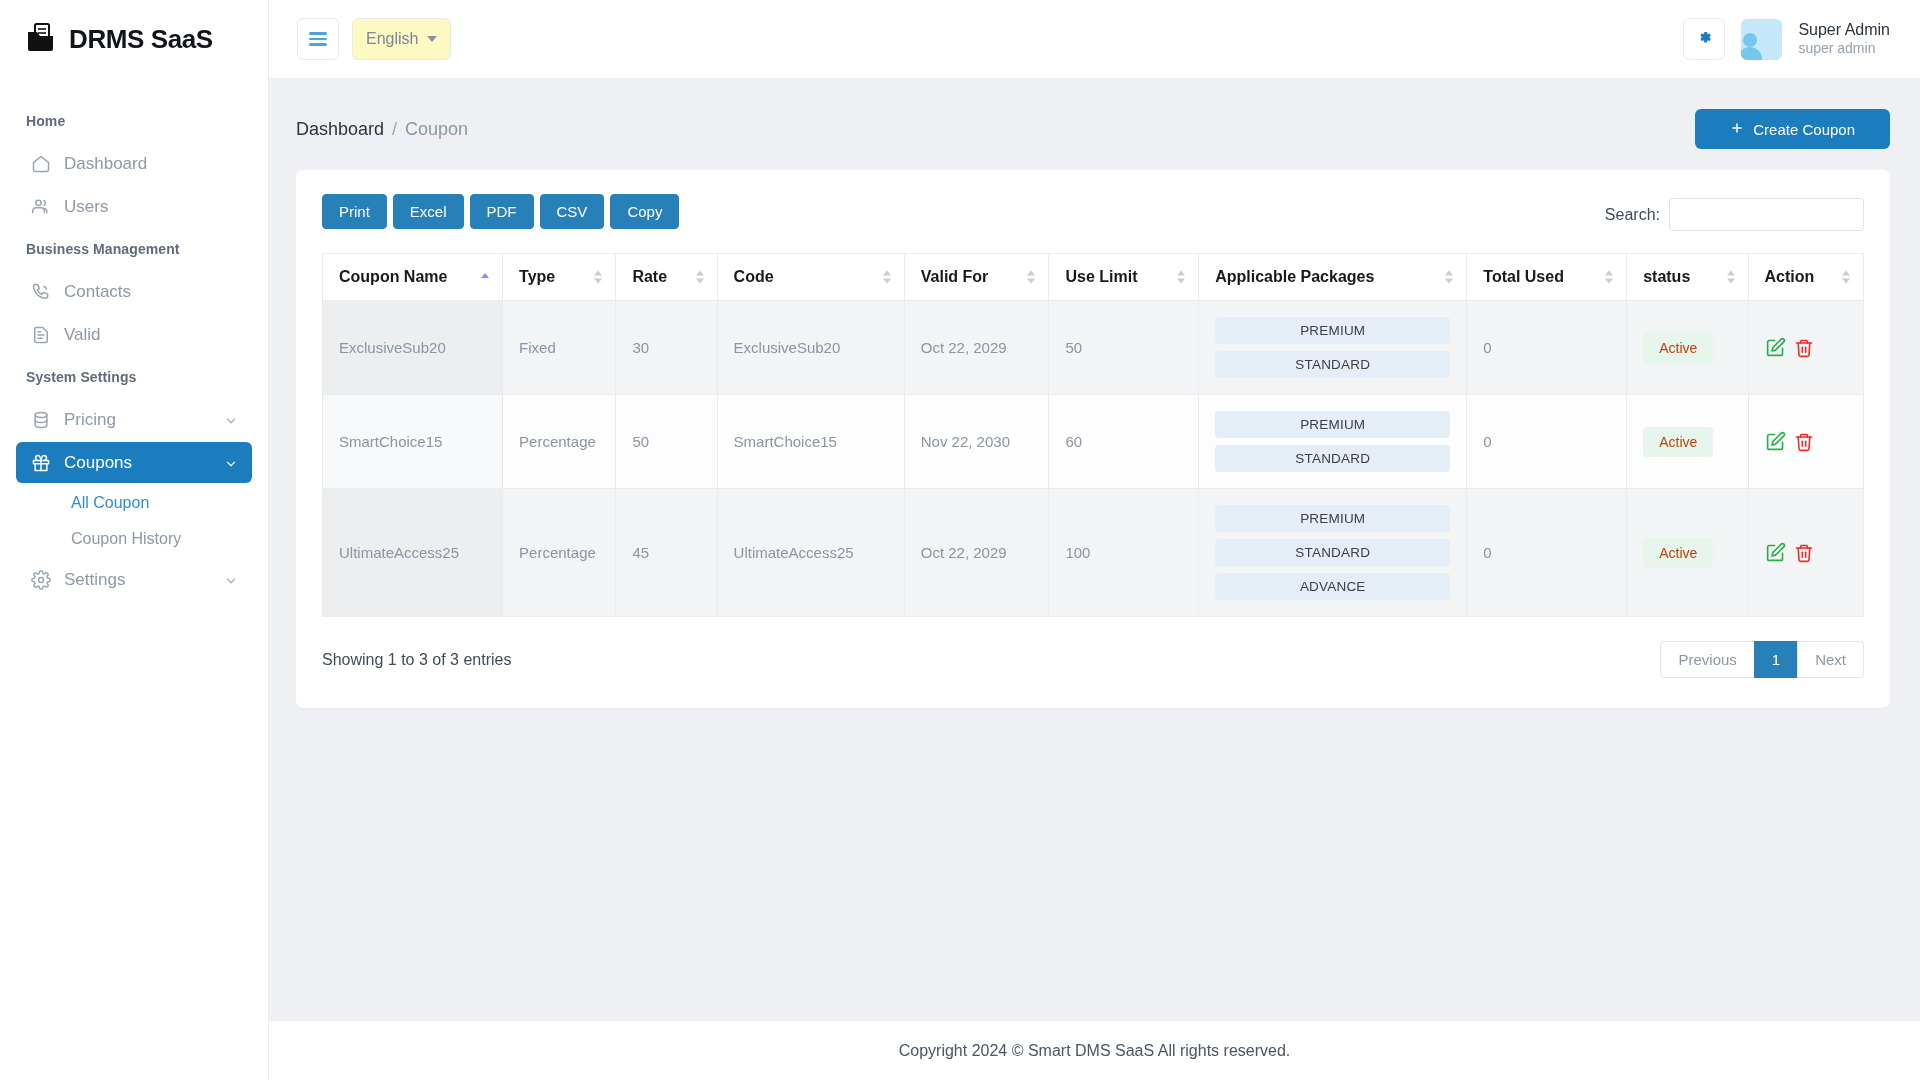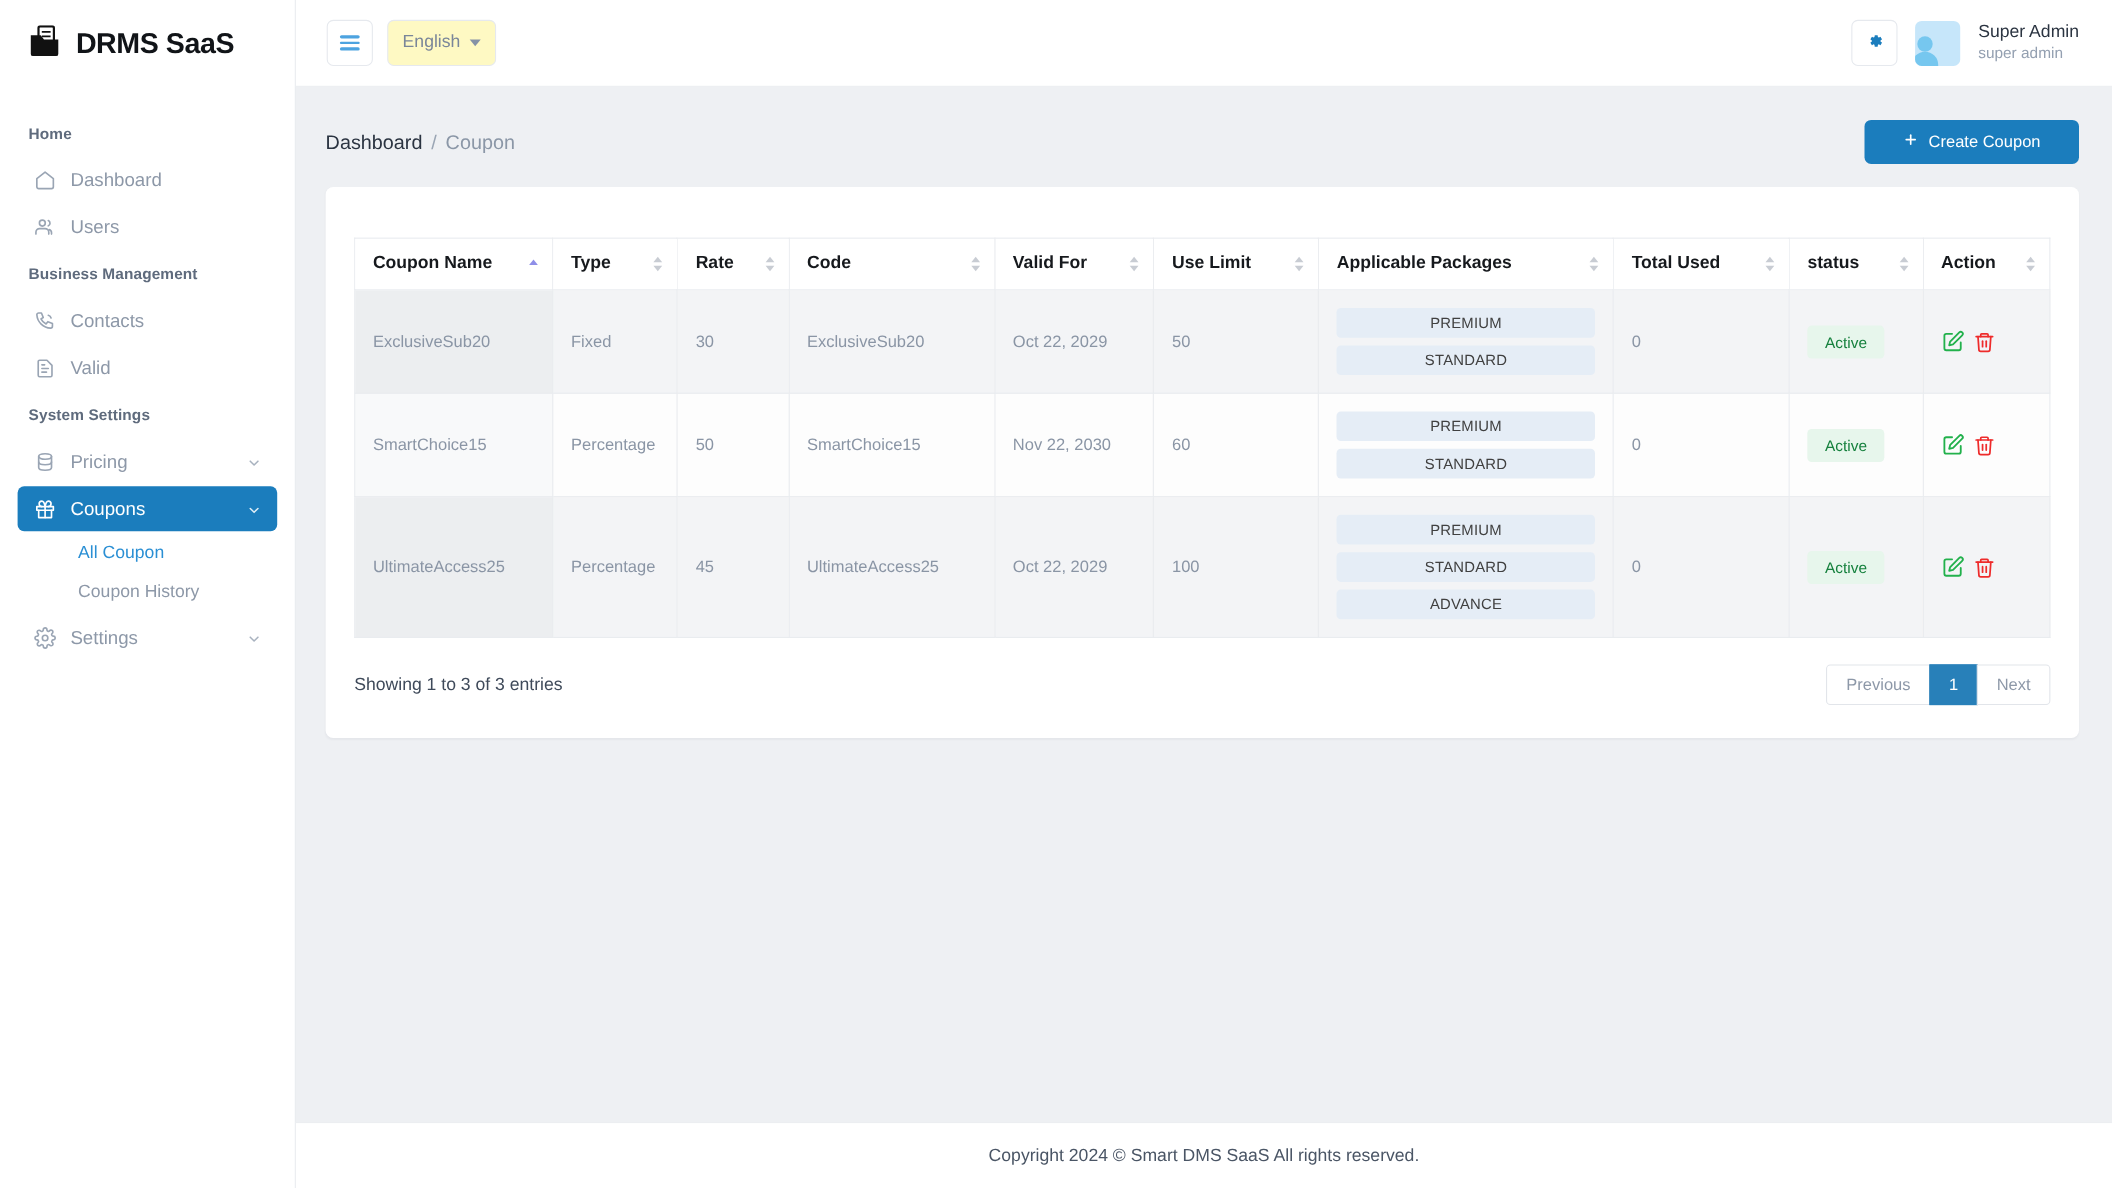--- a/index.html
+++ b/index.html
@@ -133,21 +133,21 @@
   tbody tr.odd td { background: #f3f4f6; }
   tbody tr.odd td:first-child { background: #eceef0; }
   tbody tr.even td { background: #fdfdfd; }
   tbody tr.even td:first-child { background: #f8f9fa; }
   .pkg-list { display: flex; flex-direction: column; gap: 7px; }
   .pkg {
     background: #e5edf6; color: #404040; border-radius: 4px;
     text-align: center; padding: 6px 0; font-size: 13.5px; letter-spacing: .2px;
   }
   .badge-active {
-    background: #e7f6ec; color: #15803d; border-radius: 4px;
+    background: #e7f6ec; color: #c2410c; border-radius: 4px;
     display: inline-block; padding: 7px 16px; font-size: 14px;
   }
   .actions { display: flex; align-items: center; gap: 8px; }
   .act-btn { background: none; border: none; padding: 0; cursor: pointer; line-height: 0; }
 
   .table-foot { display: flex; align-items: center; margin-top: 24px; }
   .entries-info { font-size: 16px; color: #3f4a5a; }
   .pager { margin-left: auto; display: flex; }
   .pg {
     border: 1px solid #e2e5ea; background: #fff; color: #8d98a8;
@@ -333,20 +333,33 @@
             <svg viewBox="0 0 24 24" width="14" height="14" fill="none" stroke="#fff" stroke-width="2.6" stroke-linecap="round">
                 <line x1="12" y1="5" x2="12" y2="19"></line>
                 <line x1="5" y1="12" x2="19" y2="12"></line>
               </svg>
           </span>
           <span>Create Coupon</span>
         </button>
       </div>
 
       <section class="card">
+        <div class="card-top">
+          <div class="export-btns">
+            <button class="btn-export">Print</button>
+            <button class="btn-export">Excel</button>
+            <button class="btn-export">PDF</button>
+            <button class="btn-export">CSV</button>
+            <button class="btn-export">Copy</button>
+          </div>
+          <div class="search-wrap">
+            <span class="search-label">Search:</span>
+            <input class="search-input" type="text" placeholder="" style="">
+          </div>
+        </div>
 
         <table>
           <thead>
             <tr>
               <th style="width:178px">
                 <span>Coupon Name</span>
                 <span class="sortbox">
                     <i class="tri up on"></i>
                   </span>
               </th>

